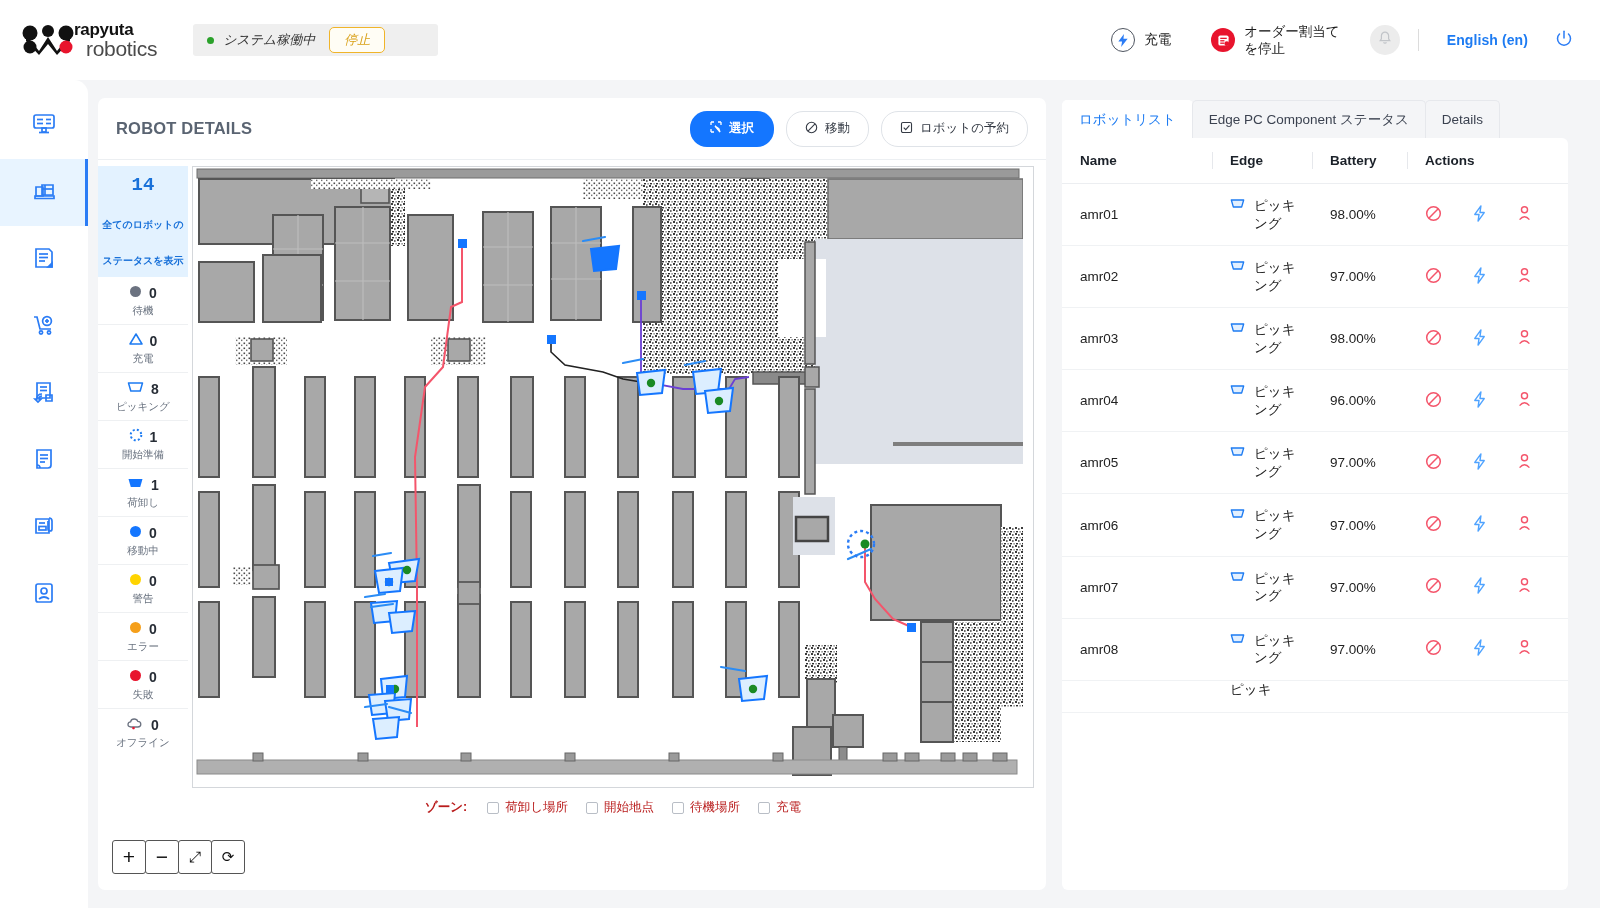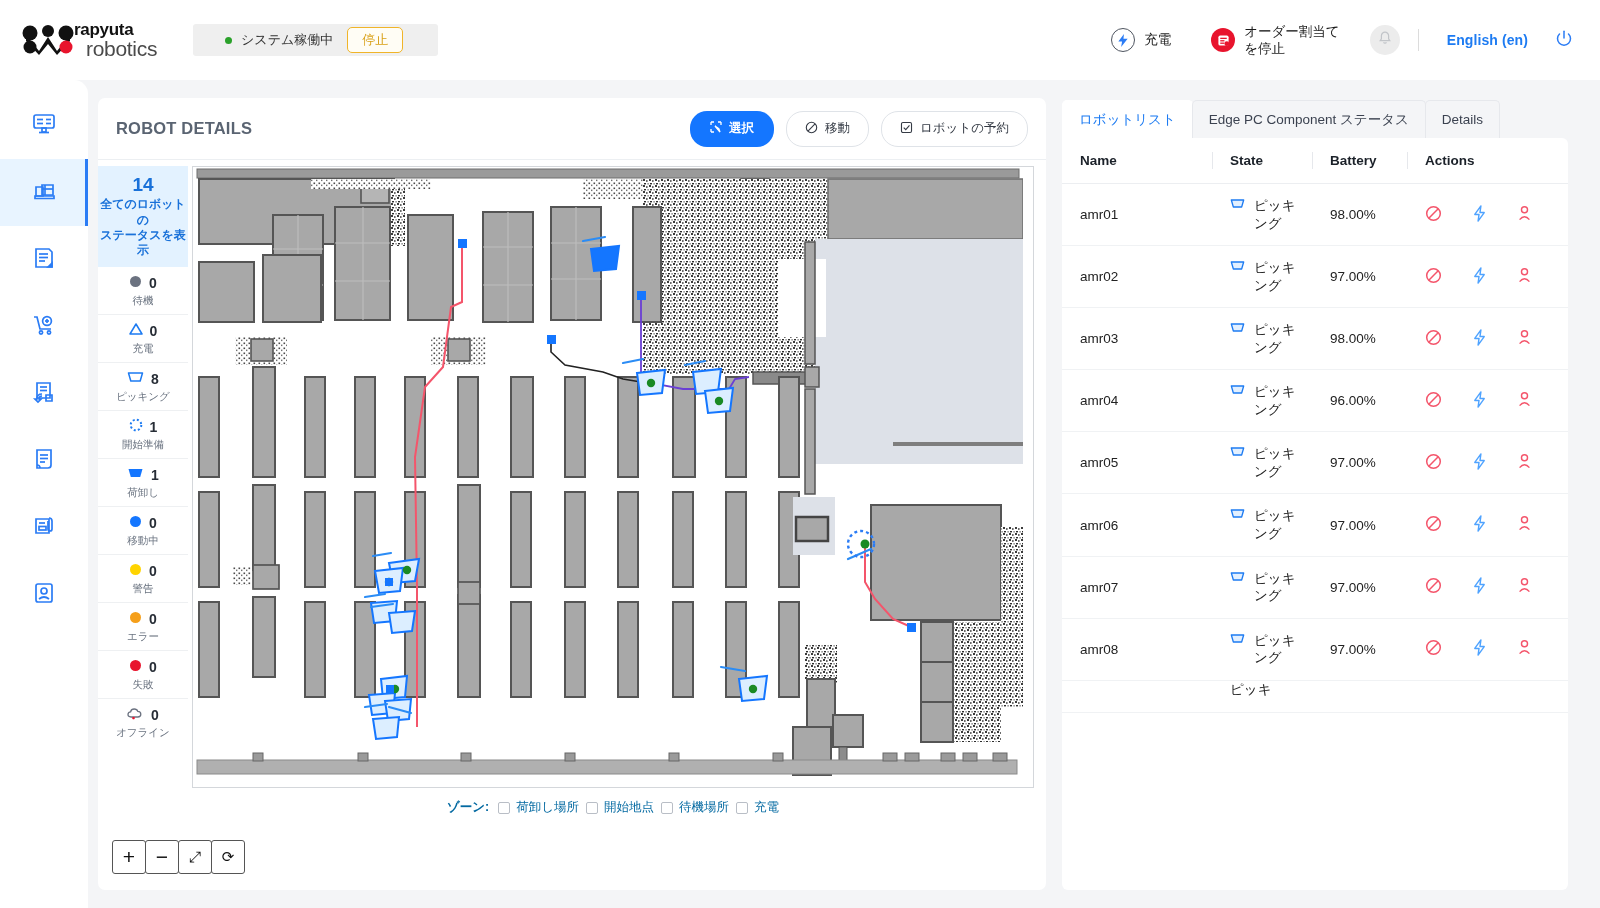--- a/index.html
+++ b/index.html
@@ -18,21 +18,21 @@
   }
   .logo { display:flex; align-items:center; }
   .logo-mark { width:52px; height:30px; position:relative; }
   .logo-text { line-height:1.02; }
   .logo-text .l1 { font-weight:bold; font-size:17px; letter-spacing:-.3px; color:#111; }
   .logo-text .l2 { font-size:21px; color:#4a4a4a; letter-spacing:-.3px;margin-left:12px; }
 
   .sysstatus {
     margin-left:36px; display:flex; align-items:center;
     background:#efefef; border-radius:3px; height:32px; padding:0 17px 0 14px;
-    min-width:245px; justify-content:center; gap:14px;
+    min-width:245px; justify-content:flex-start; gap:14px;font-style:italic;
   }
   .sysstatus .dot { width:7px; height:7px; border-radius:50%; background:#2aa12a; display:inline-block; margin-right:9px;}
   .sysstatus .lab { font-size:13px; color:#333; display:flex; align-items:center;}
   .stop-btn {
     border:1.4px solid #f0b429; color:#d9a017; background:#fffdf5;
     border-radius:5px; height:26px; padding:0 14px; font-size:13px;
     display:flex; align-items:center; font-weight:500; cursor:pointer;
   }
 
   .header-right { margin-left:auto; display:flex; align-items:center; gap:0; }
@@ -82,33 +82,34 @@
   .btn-primary { background:#1476ff; color:#fff; font-weight:bold; padding:0 20px;}
   .btn-ghost { background:#fff; border:1px solid #dfe3e8; color:#353b45; }
 
   .map-body { display:flex; padding:6px 0 0 0; }
 
   
   .status-col { width:90px; flex:0 0 90px; margin-left:0; }
   .st-all {
     background:#e3f2ff; text-align:center; padding:7px 2px 8px; line-height:1.28;
     cursor:pointer;
+    font-family:Liberation Mono, monospace;
   }
   .st-all .num { font-size:19px; font-weight:bold; color:#1971d9; }
-  .st-all .lab { font-size:12px; color:#1971d9; font-weight:bold; }
+  .st-all .lab { font-size:10px; color:#1971d9; font-weight:bold;margin-top:23px; }
   .st-row { border-bottom:1px solid #eef0f2; text-align:center; padding:7px 2px 6px; cursor:pointer;}
   .st-row .top { display:flex; align-items:center; justify-content:center; gap:7px; height:18px;}
   .st-row .cnt { font-size:14px; font-weight:bold; color:#272d36; }
   .st-row .nm { font-size:10.5px; color:#6a7380; margin-top:2px; }
 
   
   .map-area { flex:1; padding:0 12px 0 4px; }
   .map-frame { border:1px solid #d4d7db; background:#fff; height:622px; position:relative; overflow:hidden; }
-  .zone-row { display:flex; align-items:center; justify-content:center; gap:7px;
-     padding:11px 0 0 0; font-size:12.5px; color:#0369a1; }
+  .zone-row { display:flex; align-items:center; justify-content:center; gap:18px;
+     padding:11px 0 0 0; font-size:12.5px; color:#b91c1c; }
   .zone-row .zlab { font-weight:bold; margin-right:2px; }
   .zchk { display:flex; align-items:center; gap:6px; cursor:pointer;}
   .zbox { width:12px; height:12px; border:1px solid #b9bec6; border-radius:2px; background:#fff; }
 
   .map-tools { position:absolute; left:14px; bottom:16px; display:flex; }
   .tool {
     width:34px; height:34px; border:1px solid #555; background:#fff; display:flex;
     align-items:center; justify-content:center; font-size:21px; color:#111; cursor:pointer;
     border-radius:3px; margin-right:-1px;
   }
@@ -712,21 +713,21 @@
         <div class="tab active">ロボットリスト</div>
         <div class="tab">Edge PC Component ステータス</div>
         <div class="tab">Details</div>
       </div>
 
       <div class="panel-body">
         <table>
           <thead>
             <tr>
               <th style="width:150px">Name</th>
-              <th style="width:100px">State</th>
+              <th style="width:100px">Edge</th>
               <th style="width:95px">Battery</th>
               <th>Actions</th>
             </tr>
           </thead>
           <tbody>
 
             <tr>
               <td>amr01</td>
               <td>
                 <span class="state-cell">

